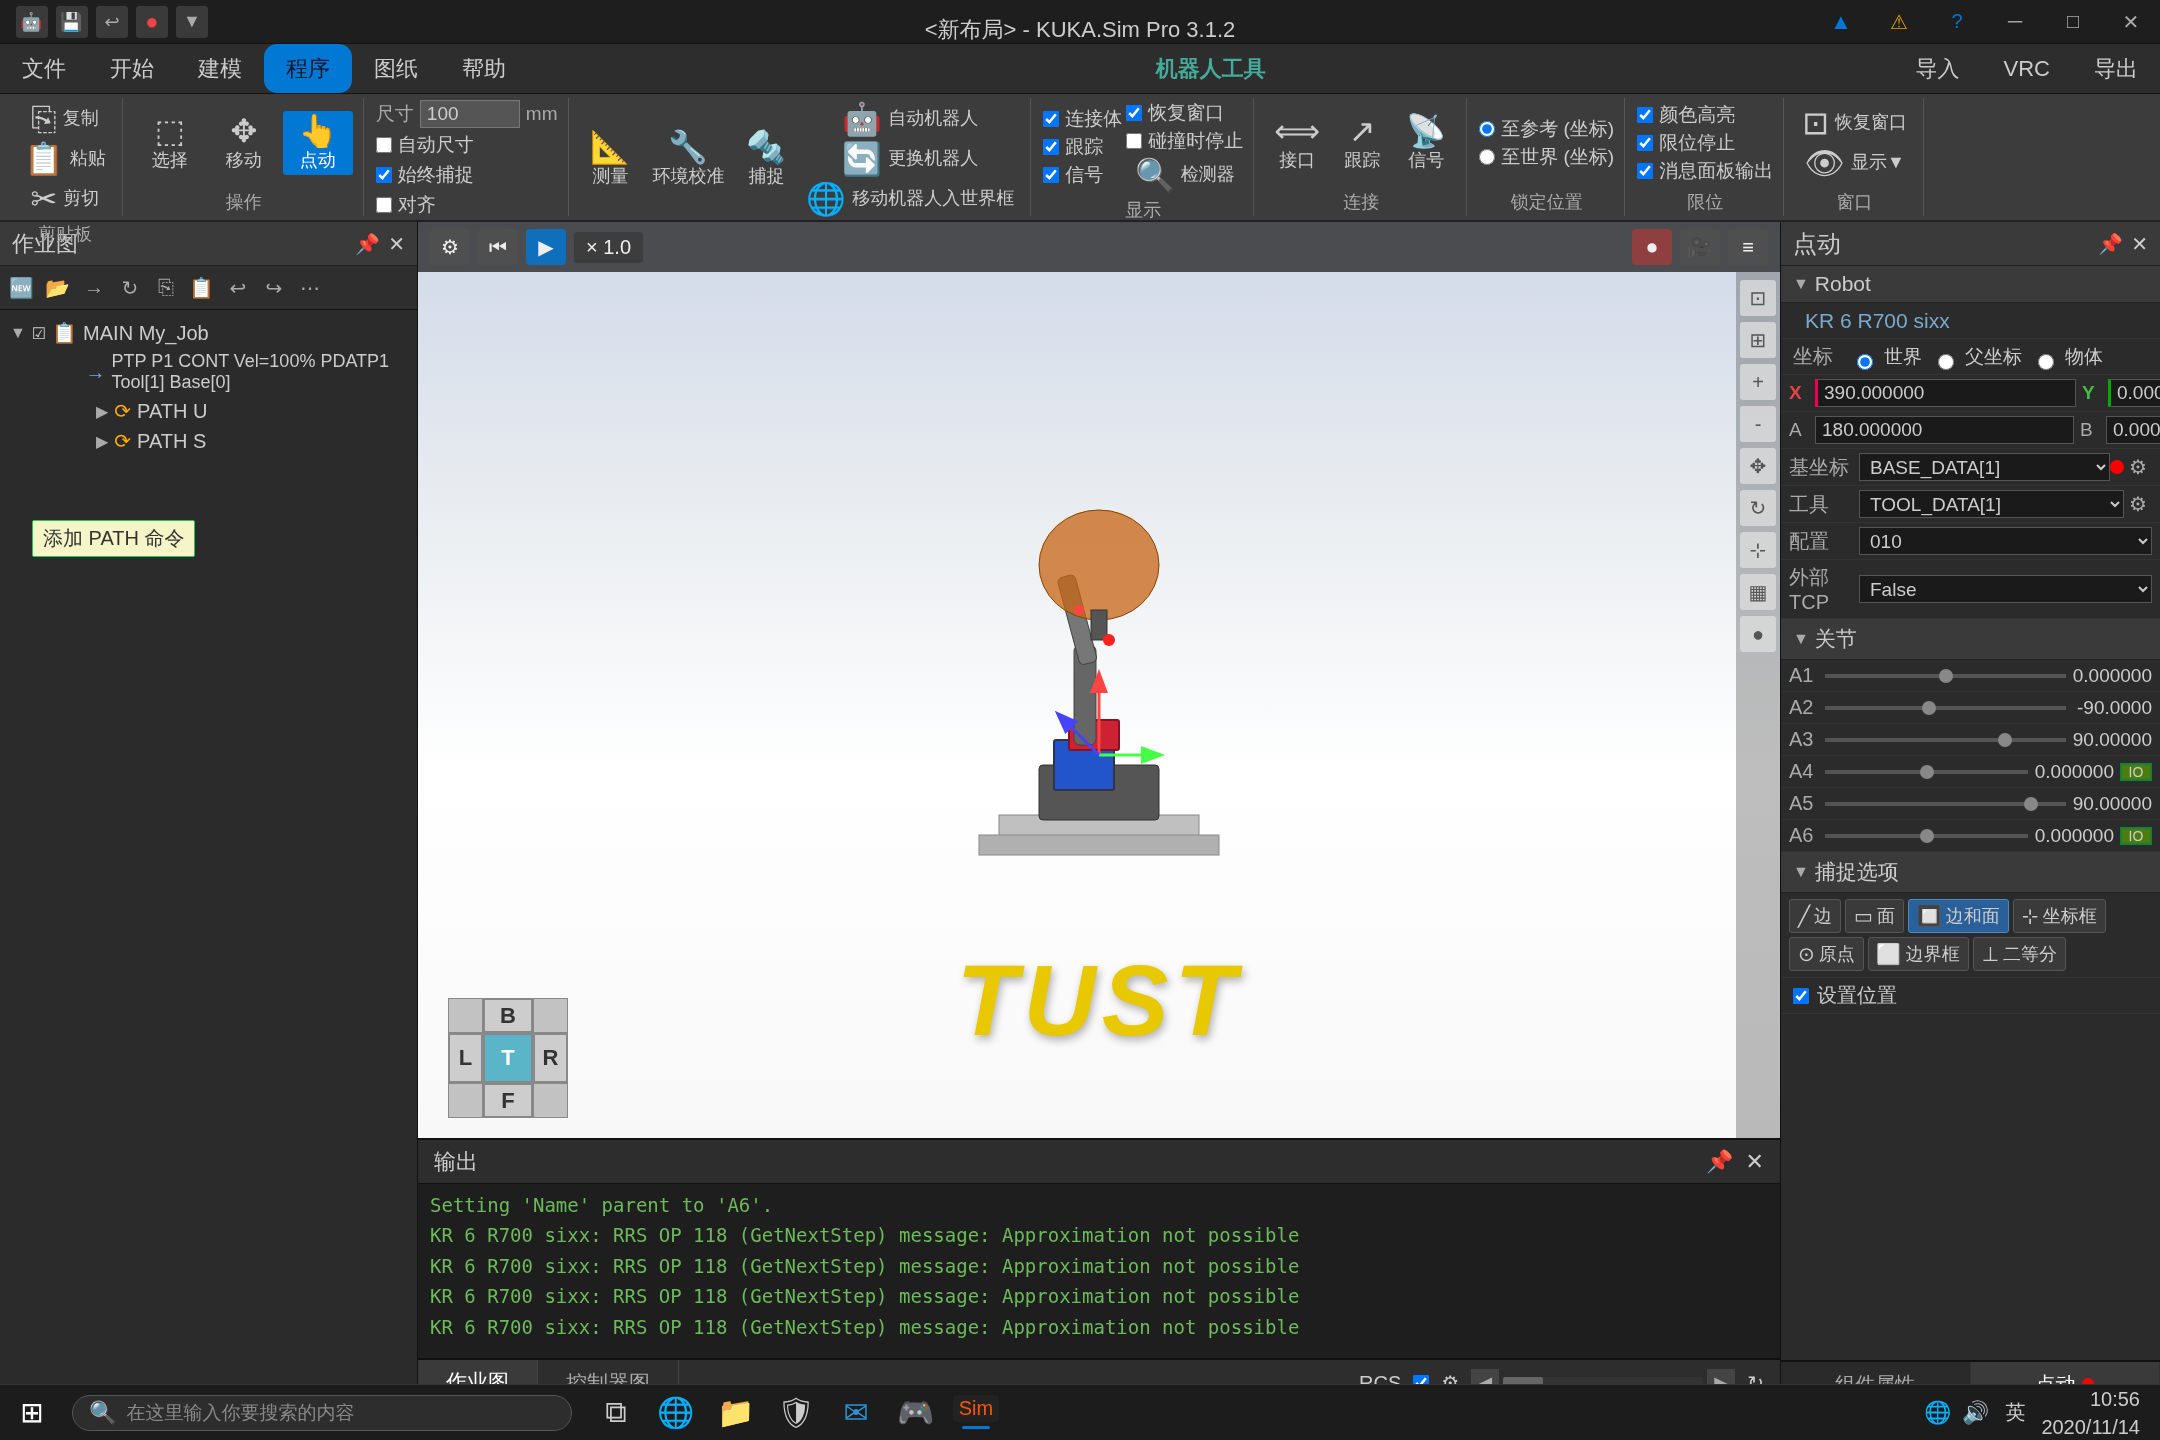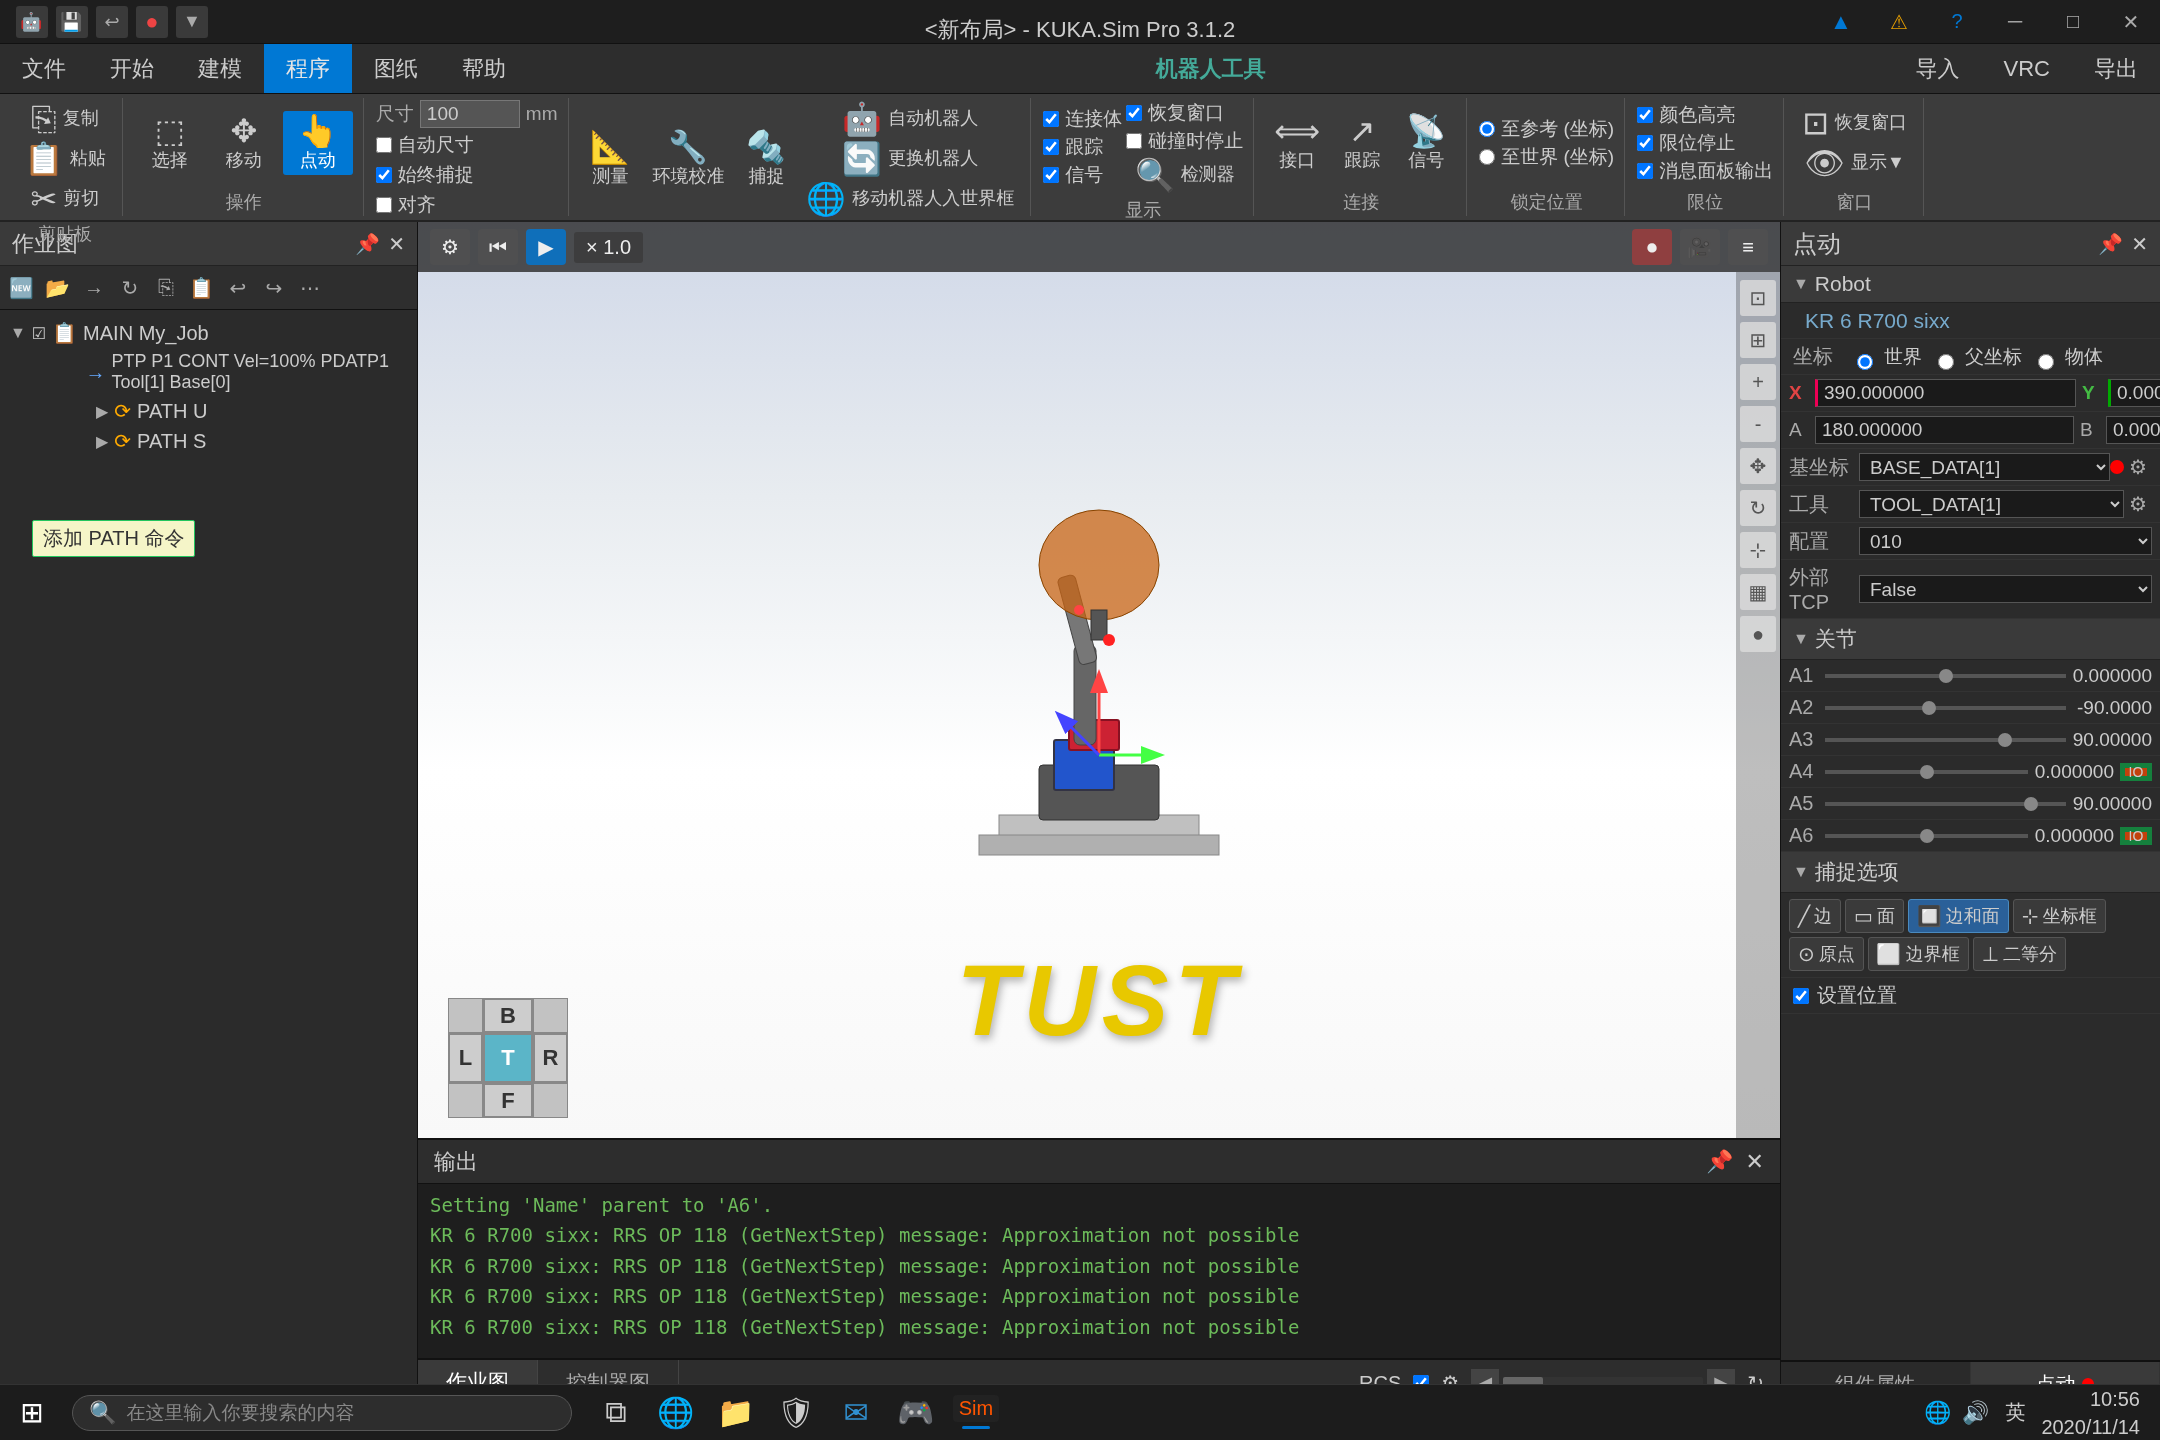--- a/index.html
+++ b/index.html
@@ -9,21 +9,21 @@
     #titlebar { height: 44px; background: #1e1e1e; display: flex; align-items: center; padding: 0 16px; border-bottom: 1px solid #111; position: relative; }
     #titlebar .window-title { position: absolute; left: 50%; transform: translateX(-50%); font-size: 22px; color: #ccc; white-space: nowrap; margin-top: 16px; }
     #titlebar .win-controls { position: absolute; right: 0; display: flex; }
     #titlebar .win-btn { width: 58px; height: 44px; display: flex; align-items: center; justify-content: center; font-size: 20px; cursor: pointer; color: #aaa; }
     .title-icons { display: flex; gap: 8px; align-items: center; }
     .title-icon { width: 32px; height: 32px; background: #3a3a3a; border-radius: 3px; display: flex; align-items: center; justify-content: center; font-size: 18px; color: #aaa; }
 
     
     #menubar { height: 50px; background: #2d2d2d; display: flex; align-items: center; border-bottom: 1px solid #111; }
     .menu-item { padding: 0 22px; height: 100%; display: flex; align-items: center; font-size: 22px; color: #ccc; cursor: pointer; white-space: nowrap; }
-    .menu-item.active { background: #0078d4; color: #e5e5e5; }
+    .menu-item.active { background: #0078d4; color: #0f172a; border-radius: 13px; }
 
     
     #ribbon { background: #3c3c3c; border-bottom: 2px solid #222; display: flex; flex-direction: column; }
     #ribbon-content { height: 126px; display: flex; align-items: stretch; padding: 4px 8px; gap: 2px; }
     .ribbon-group { display: flex; flex-direction: column; align-items: center; border-right: 1px solid #555; padding: 2px 10px; min-width: 80px; position: relative; }
     .ribbon-group-label { font-size: 18px; color: #aaa; margin-top: auto; padding-top: 4px; white-space: nowrap; }
     .ribbon-buttons { display: flex; gap: 4px; align-items: center; flex: 1; }
     .ribbon-btn { display: flex; flex-direction: column; align-items: center; justify-content: center; padding: 4px 8px; cursor: pointer; border-radius: 3px; min-width: 60px; gap: 3px; color: #ccc; font-size: 19px; text-align: center; white-space: nowrap; }
     .ribbon-btn.active { background: #0078d4; color: white; }
     .ribbon-btn .btn-icon { font-size: 32px; line-height: 1; }
@@ -119,21 +119,21 @@
     .dropdown-select { flex: 1; height: 28px; background: #1a1a1a; border: 1px solid #555; color: #ccc; font-size: 19px; padding: 0 6px; }
     .dropdown-row .gear-icon { width: 28px; height: 28px; display: flex; align-items: center; justify-content: center; color: #aaa; cursor: pointer; font-size: 20px; }
     .dropdown-row .dot-red { width: 14px; height: 14px; background: red; border-radius: 50%; flex-shrink: 0; }
 
     
     .joint-row { display: flex; align-items: center; padding: 4px 8px; gap: 6px; border-bottom: 1px solid #333; }
     .joint-label { width: 30px; font-size: 20px; color: #aaa; flex-shrink: 0; }
     .joint-slider { flex: 1; height: 4px; background: #555; appearance: none; cursor: pointer; }
     .joint-slider::-webkit-slider-thumb { appearance: none; width: 14px; height: 14px; background: #888; border-radius: 50%; cursor: pointer; }
     .joint-value { width: 80px; font-size: 19px; color: #ccc; text-align: right; }
-    .joint-btn { width: 32px; height: 18px; background: #c2410c; border: 5px solid #15803d; color: #ccc; font-size: 16px; display: flex; align-items: center; justify-content: center; cursor: pointer; flex-shrink: 0; }
+    .joint-btn { width: 32px; height: 18px; background: #4d7c0f; border: 2px solid #15803d; color: #ccc; font-size: 16px; display: flex; align-items: center; justify-content: center; cursor: pointer; flex-shrink: 0; }
 
     
     .capture-grid { display: flex; flex-wrap: wrap; gap: 4px; padding: 6px 8px; border-bottom: 1px solid #333; }
     .capture-btn { display: flex; align-items: center; gap: 4px; padding: 4px 8px; background: #3a3a3a; border: 1px solid #555; border-radius: 3px; cursor: pointer; font-size: 18px; color: #ccc; white-space: nowrap; }
     .capture-btn.active { background: #2a6099; border-color: #4a8abf; }
     .capture-icon { font-size: 20px; }
 
     .check-row { display: flex; align-items: center; gap: 8px; padding: 4px 12px; border-bottom: 1px solid #333; font-size: 20px; color: #ccc; }
 
     

